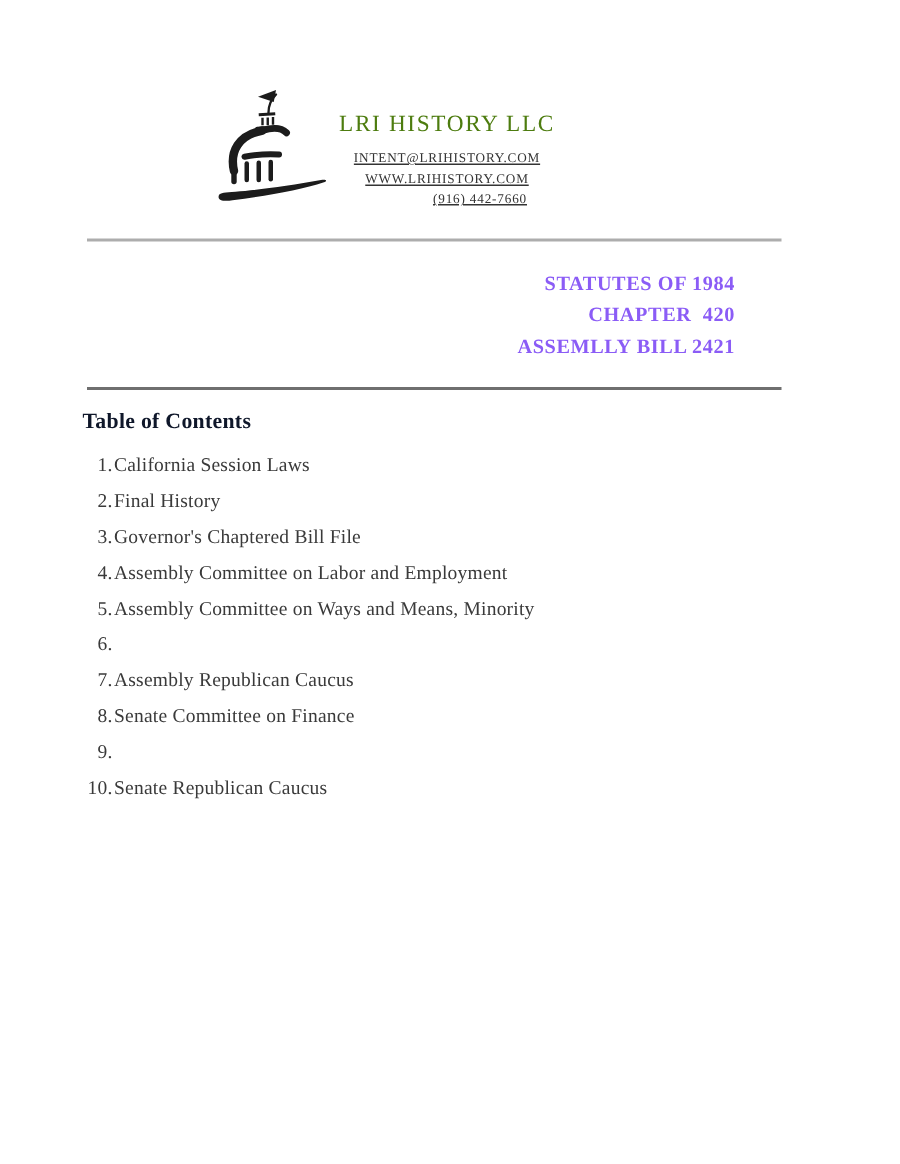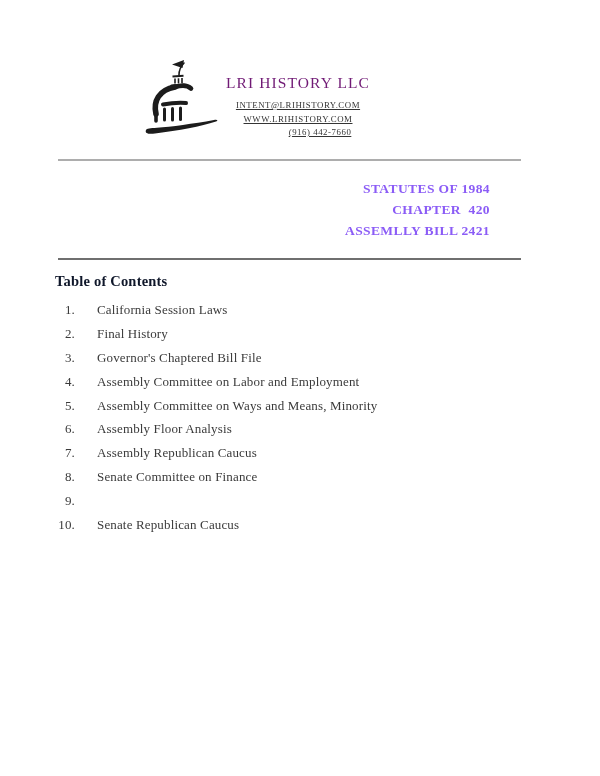--- a/index.html
+++ b/index.html
@@ -25,21 +25,21 @@
   .ink-fill { fill: #1c1c1c; stroke: none; }
 
   
   .company-name {
     position: absolute;
     left: 0; right: 4px;
     top: 74px;
     text-align: center;
     font-size: 15.5px;
     letter-spacing: 1.1px;
-    color: #701a75;
+    color: #4d7c0f;
     font-family: Liberation Serif, serif;
   }
   .contact {
     position: absolute;
     left: 0; right: 4px;
     text-align: center;
     font-size: 8.8px;
     letter-spacing: 0.55px;
     color: #343434;
     text-decoration: underline;
@@ -91,21 +91,21 @@
     height: 23.9px;
     font-size: 13px;
     letter-spacing: 0.15px;
     color: #3a3a3a;
   }
   .toc-num {
     width: 20px;
     text-align: right;
     flex: 0 0 auto;
   }
-  .toc-label { margin-left: 22px; white-space: pre; }
+  .toc-label { margin-left: 1px; white-space: pre; }
 </style>
 </head>
 <body>
 
 <div class="page">
 
   <div class="logo">
     <svg viewBox="0 0 82 90" xmlns="http://www.w3.org/2000/svg">
 
       <path class="ink-stroke" d="M38 18 C38 13 40 9 43 6" stroke-width="1.6" stroke-linecap="round"></path>
@@ -164,21 +164,20 @@
     <li class="toc-row">
       <span class="toc-num">4.</span>
       <span class="toc-label">Assembly Committee on Labor and Employment</span>
     </li>
     <li class="toc-row">
       <span class="toc-num">5.</span>
       <span class="toc-label">Assembly Committee on Ways and Means, Minority</span>
     </li>
     <li class="toc-row">
       <span class="toc-num">6.</span>
-      <span class="toc-label">Assembly Floor Analysis</span>
     </li>
     <li class="toc-row">
       <span class="toc-num">7.</span>
       <span class="toc-label">Assembly Republican Caucus</span>
     </li>
     <li class="toc-row">
       <span class="toc-num">8.</span>
       <span class="toc-label">Senate Committee on Finance</span>
     </li>
     <li class="toc-row">

